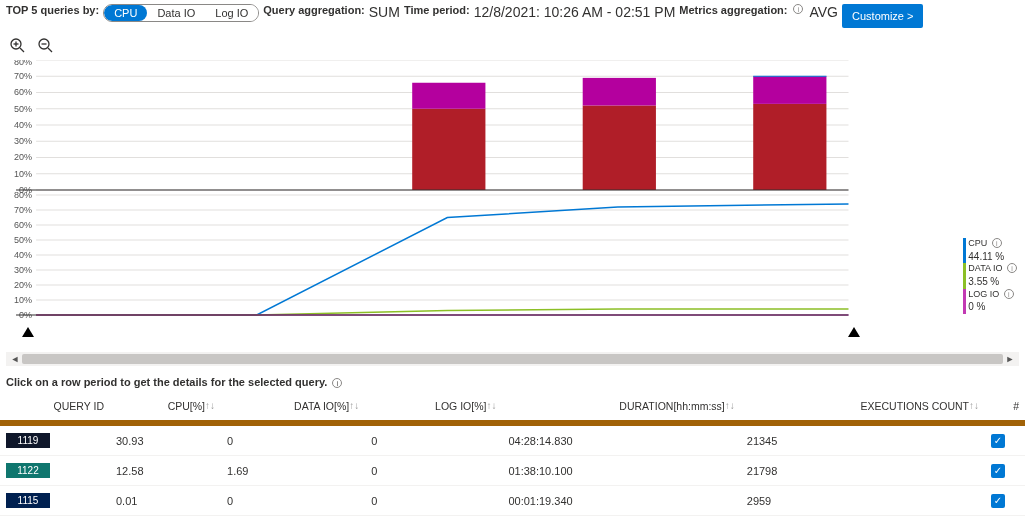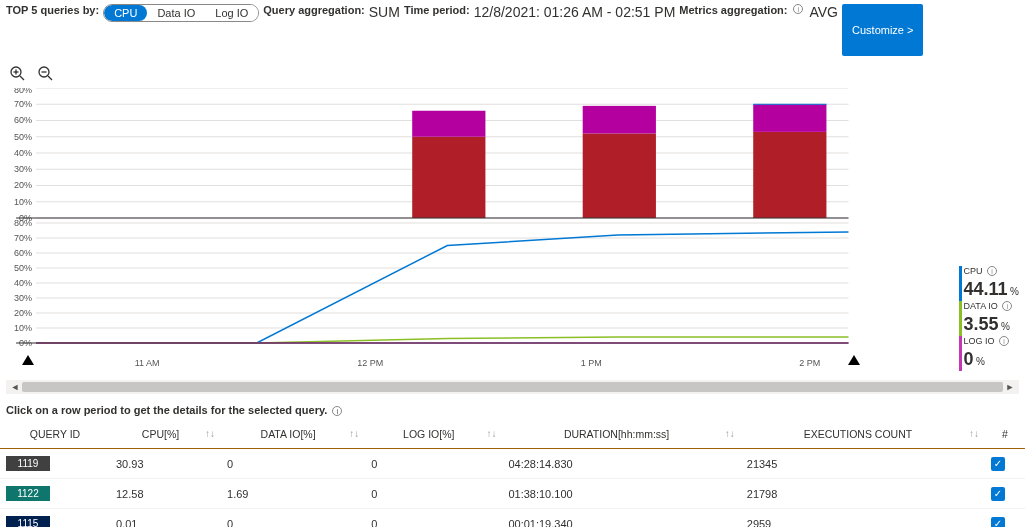--- a/index.html
+++ b/index.html
@@ -5,74 +5,74 @@
   * { margin: 0; padding: 0; box-sizing: border-box; }
   body { font-family: "Segoe UI", Arial, sans-serif; font-size: 12px; color: #323130; background: #fff; width: 1025px; }
   
   
   .header { display: flex; align-items: flex-start; padding: 4px 6px; gap: 4px; flex-wrap: nowrap; }
   .header-label { font-weight: 600; font-size: 11px; }
   .header-value { font-size: 14px; }
   .pill-group { display: inline-flex; border: 1px solid #8a8886; border-radius: 12px; overflow: hidden; }
   .pill { padding: 2px 10px; font-size: 11px; cursor: pointer; background: #fff; }
   .pill.active { background: #0078d4; color: #fff; border-radius: 10px; }
-  .customize-btn { background: #0078d4; color: #fff; border: none; padding: 20px 10px; font-size: 11px; cursor: pointer; border-radius: 2px; }
+  .customize-btn { background: #0078d4; color: #fff; border: none; padding: 6px 10px; font-size: 11px; cursor: pointer; border-radius: 2px; }
   .info-icon-inline { display:inline-block; width:10px; height:10px; border:1px solid #8a8886; border-radius:50%; font-size:7px; line-height:9px; text-align:center; color:#8a8886; margin:0 2px; }
   
   
   .zoom-controls { padding: 6px 10px; display: flex; gap: 12px; }
   .zoom-icon { width: 16px; height: 16px; cursor: pointer; position: relative; }
   
   
   .chart-area { position: relative; height: 270px; margin: 0 6px; }
   .chart-svg { width: 100%; height: 100%; }
   .grid-line { stroke: #e1dfdd; stroke-width: 1; }
   .baseline { stroke: #323130; stroke-width: 1; }
   
   
   .legend { position: absolute; right: -0px; top: 178px; font-size: 9px; line-height: 1.3; }
   .legend-row { display: flex; align-items: center; gap: 4px; padding-left: 2px; border-left: 3px solid transparent; }
-  .legend-val { font-size: 18px; font-weight: 700; }
+  .legend-val { font-size: 10px; font-weight: 400; }
   .legend-pct { font-size: 10px; }
   
   
   .xaxis-row { position: relative; height: 20px; margin: 0 6px; }
   .xaxis-labels { display: flex; justify-content: space-around; padding-left: 30px; padding-right: 100px; font-size: 9px; color: #555; }
   .tri { width:0; height:0; border-left:6px solid transparent; border-right:6px solid transparent; border-bottom:10px solid #000; position:absolute; top:-3px; }
   
   
   .scrollbar { height: 14px; background: #f3f2f1; margin: 2px 6px 6px 6px; position: relative; display: flex; align-items: center; }
   .scrollbar-thumb { position: absolute; left: 16px; right: 16px; top: 2px; bottom: 2px; background: #c8c6c4; border-radius: 2px; }
   .scrollbar-arrow { width: 14px; text-align: center; font-size: 9px; color: #555; position: absolute; }
   
   
   .instruction { font-size: 11px; font-weight: 600; padding: 4px 6px; }
   
   
   .table { width: 100%; border-collapse: collapse; }
-  .table th { text-align: center; font-size: 10.5px; font-weight: 400; padding: 8px 6px; border-bottom: 1px solid #a16207; color: #323130; }
+  .table th { text-align: right; font-size: 10.5px; font-weight: 400; padding: 8px 6px; border-bottom: 6px solid #a16207; color: #323130; }
   .table td { font-size: 11px; padding: 7px 6px; border-bottom: 1px solid #f3f2f1; }
   .query-badge { display: inline-block; color: #fff; font-size: 10px; padding: 2px 10px; min-width: 44px; text-align: center; }
   .chk { display:inline-block; width:14px; height:14px; background:#0078d4; color:#fff; font-size:10px; text-align:center; line-height:14px; border-radius:2px; }
   .th-sort { float:right; color:#999; font-size:10px; }
 </style>
 </head>
 <body>
 
 <div class="header">
   <span class="header-label">TOP 5 queries by:</span>
   <span class="pill-group">
     <span class="pill active">CPU</span>
     <span class="pill">Data IO</span>
     <span class="pill">Log IO</span>
   </span>
   <span class="header-label">Query aggregation:</span>
   <span class="header-value">SUM</span>
   <span class="header-label">Time period:</span>
-  <span class="header-value">12/8/2021: 01:26 AM - 02:51 PM</span>
+  <span class="header-value">12/8/2021: 10:26 AM - 02:51 PM</span>
   <span class="header-label">Metrics aggregation:</span>
   <span class="info-icon-inline">i</span>
   <span class="header-value">AVG</span>
   <button class="customize-btn">Customize &gt;</button>
 </div>
 
 <div class="zoom-controls">
   <span class="zoom-icon">
     <svg viewBox="0 0 16 16" width="16" height="16">
         <circle cx="6" cy="6" r="5" fill="none" stroke="#323130" stroke-width="1.3"></circle>
@@ -178,26 +178,20 @@
         <div><span>LOG IO</span> <span class="info-icon-inline">i</span></div>
         <div><span class="legend-val">0</span> <span class="legend-pct">%</span></div>
       </div>
     </div>
   </div>
 </div>
 
 <div class="xaxis-row">
   <div class="tri" style="left:16px"></div>
   <div class="tri" style="left:842px"></div>
-  <div class="xaxis-labels">
-    <span>11 AM</span>
-    <span>12 PM</span>
-    <span>1 PM</span>
-    <span>2 PM</span>
-  </div>
 </div>
 
 <div class="scrollbar">
   <span class="scrollbar-arrow" style="left:2px">◄</span>
   <div class="scrollbar-thumb"></div>
   <span class="scrollbar-arrow" style="right:2px">►</span>
 </div>
 
 <div class="instruction">
   <span>Click on a row period to get the details for the selected query.</span>
@@ -211,21 +205,21 @@
       <th><span>CPU[%]</span><span class="th-sort">↑↓</span></th>
       <th><span>DATA IO[%]</span><span class="th-sort">↑↓</span></th>
       <th><span>LOG IO[%]</span><span class="th-sort">↑↓</span></th>
       <th><span>DURATION[hh:mm:ss]</span><span class="th-sort">↑↓</span></th>
       <th><span>EXECUTIONS COUNT</span><span class="th-sort">↑↓</span></th>
       <th style="width:40px"><span>#</span></th>
     </tr>
   </thead>
   <tbody id="tbody">
       <tr>
-        <td><span class="query-badge" style="background:#404040">1119</span></td>
+        <td><span class="query-badge" style="background:#0f172a">1119</span></td>
         <td>30.93</td>
         <td>0</td>
         <td>0</td>
         <td>04:28:14.830</td>
         <td>21345</td>
         <td><span class="chk">✓</span></td>
       </tr>
       <tr>
         <td><span class="query-badge" style="background:#0f766e">1122</span></td>
         <td>12.58</td>

